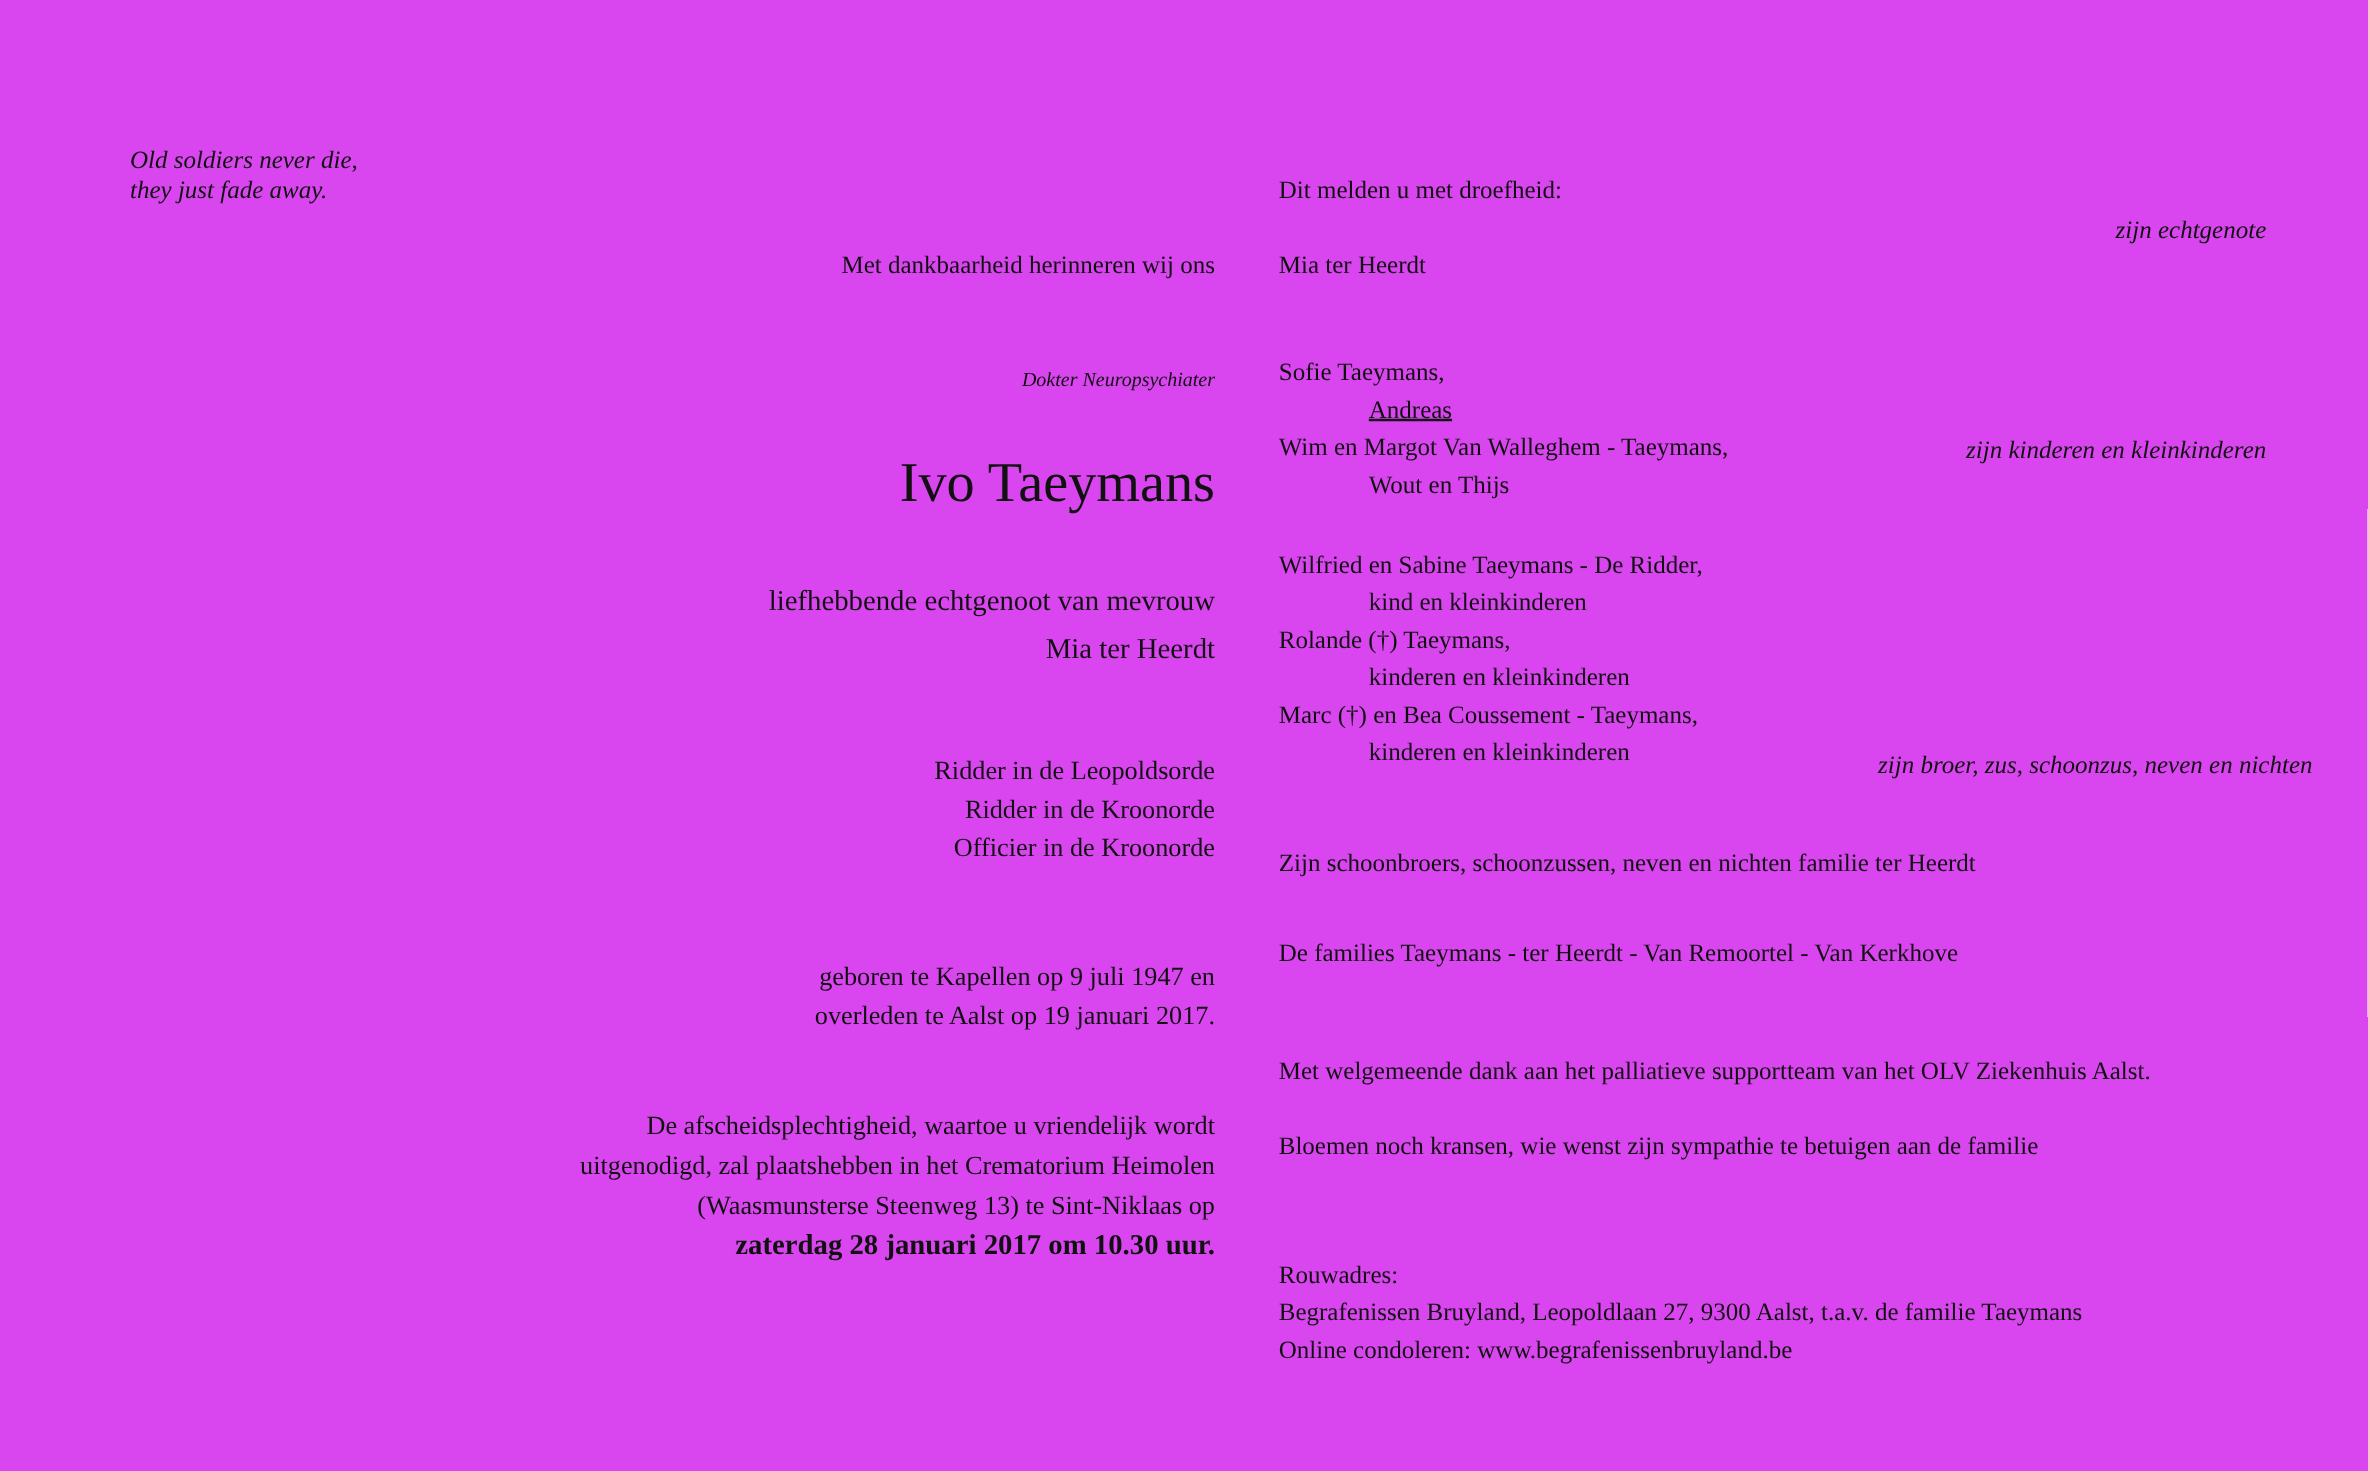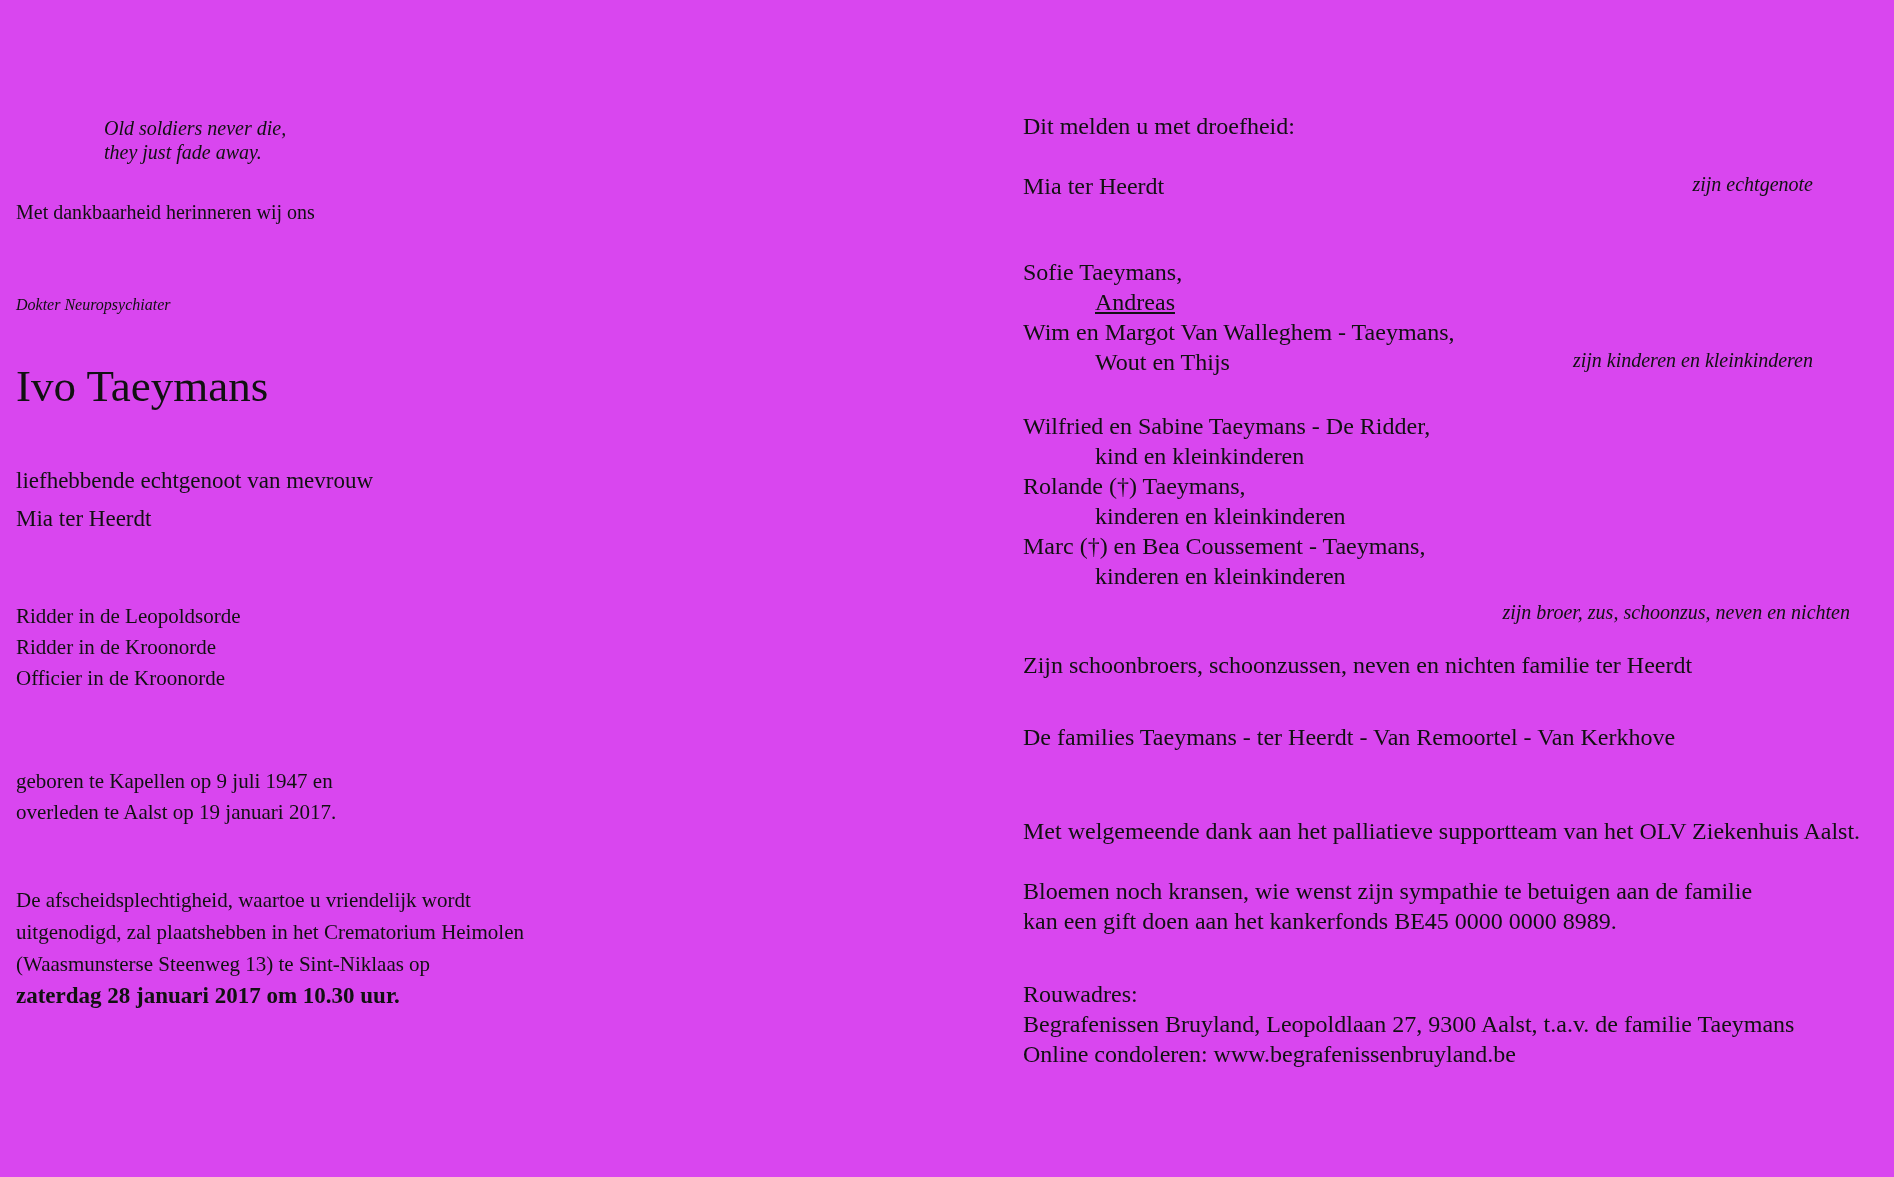--- a/index.html
+++ b/index.html
@@ -8,37 +8,37 @@
     width: 1894px;
     height: 1177px;
     background: #d946ef;
     color: #111111;
     font-family: "Liberation Serif", "DejaVu Serif", serif;
     overflow: hidden;
   }
   .abs { position: absolute; white-space: nowrap; }
   
   #page-left { position: absolute; left: 0; top: 0; width: 947px; height: 1177px; }
-  .centered { left: 16px; width: 100%; text-align: left; }
+  .centered { left: 1px; width: 100%; text-align: right; padding-left: 24px; }
   .epigraph {
     left: 104px; top: 116px;
     font-style: italic; font-size: 20px; line-height: 24px;
   }
   .intro      { top: 201px; font-size: 20px; }
   .title-pre  { top: 296px; font-size: 16px; font-style: italic; }
   .deceased   { top: 360px; font-size: 45px; }
   .relation1  { top: 468px; font-size: 23px; }
   .relation2  { top: 506px; font-size: 23px; }
   .honors     { top: 601px; font-size: 21px; line-height: 31px; }
   .lifedates  { top: 766px; font-size: 21px; line-height: 31px; }
   .ceremony   { top: 884px; font-size: 21px; line-height: 32px; }
   .ceremony-date { font-weight: bold; font-size: 23px; }
   
   #page-right { position: absolute; left: 947px; top: 0; width: 947px; height: 1177px; }
-  .r { position: absolute; left: 76px; font-size: 24px; white-space: nowrap; }
+  .r { position: absolute; left: 76px; font-size: 20px; white-space: nowrap; margin-top: 28px; }
   .r.ind { left: 148px; }
   .role { position: absolute; right: 81px; left: auto; font-style: italic; font-size: 20px; white-space: nowrap; }
   .role.wide { right: 44px; }
   
   .y-announce { top: 113px; }
   .y-spouse   { top: 173px; }
   .y-c0 { top: 259px; } .y-c1 { top: 289px; text-decoration: underline; } .y-c2 { top: 319px; } .y-c3 { top: 349px; }
   .y-s0 { top: 413px; } .y-s1 { top: 443px; font-family: Liberation Serif, serif; } .y-s2 { top: 473px; }
   .y-s3 { top: 503px; } .y-s4 { top: 533px; } .y-s5 { top: 563px; }
   .y-sibrole  { top: 601px; }
@@ -111,20 +111,19 @@
     <div class="r ind y-s5">kinderen en kleinkinderen</div>
     <div class="role wide y-sibrole">zijn broer, zus, schoonzus, neven en nichten</div>
 
     <div class="r y-inlaws">Zijn schoonbroers, schoonzussen, neven en nichten familie ter Heerdt</div>
 
     <div class="r y-families">De families Taeymans - ter Heerdt - Van Remoortel - Van Kerkhove</div>
 
     <div class="r y-thanks">Met welgemeende dank aan het palliatieve supportteam van het OLV Ziekenhuis Aalst.</div>
 
     <div class="r y-fl1">Bloemen noch kransen, wie wenst zijn sympathie te betuigen aan de familie</div>
-    <div class="r y-fl2">kan een gift doen aan het kankerfonds BE45 0000 0000 8989.</div>
 
     <div class="r y-rwl">Rouwadres:</div>
     <div class="r y-rw1">Begrafenissen Bruyland, Leopoldlaan 27, 9300 Aalst, t.a.v. de familie Taeymans</div>
     <div class="r y-rw2">Online condoleren: www.begrafenissenbruyland.be</div>
 
   </div>
 </div>
 
 </body></html>

